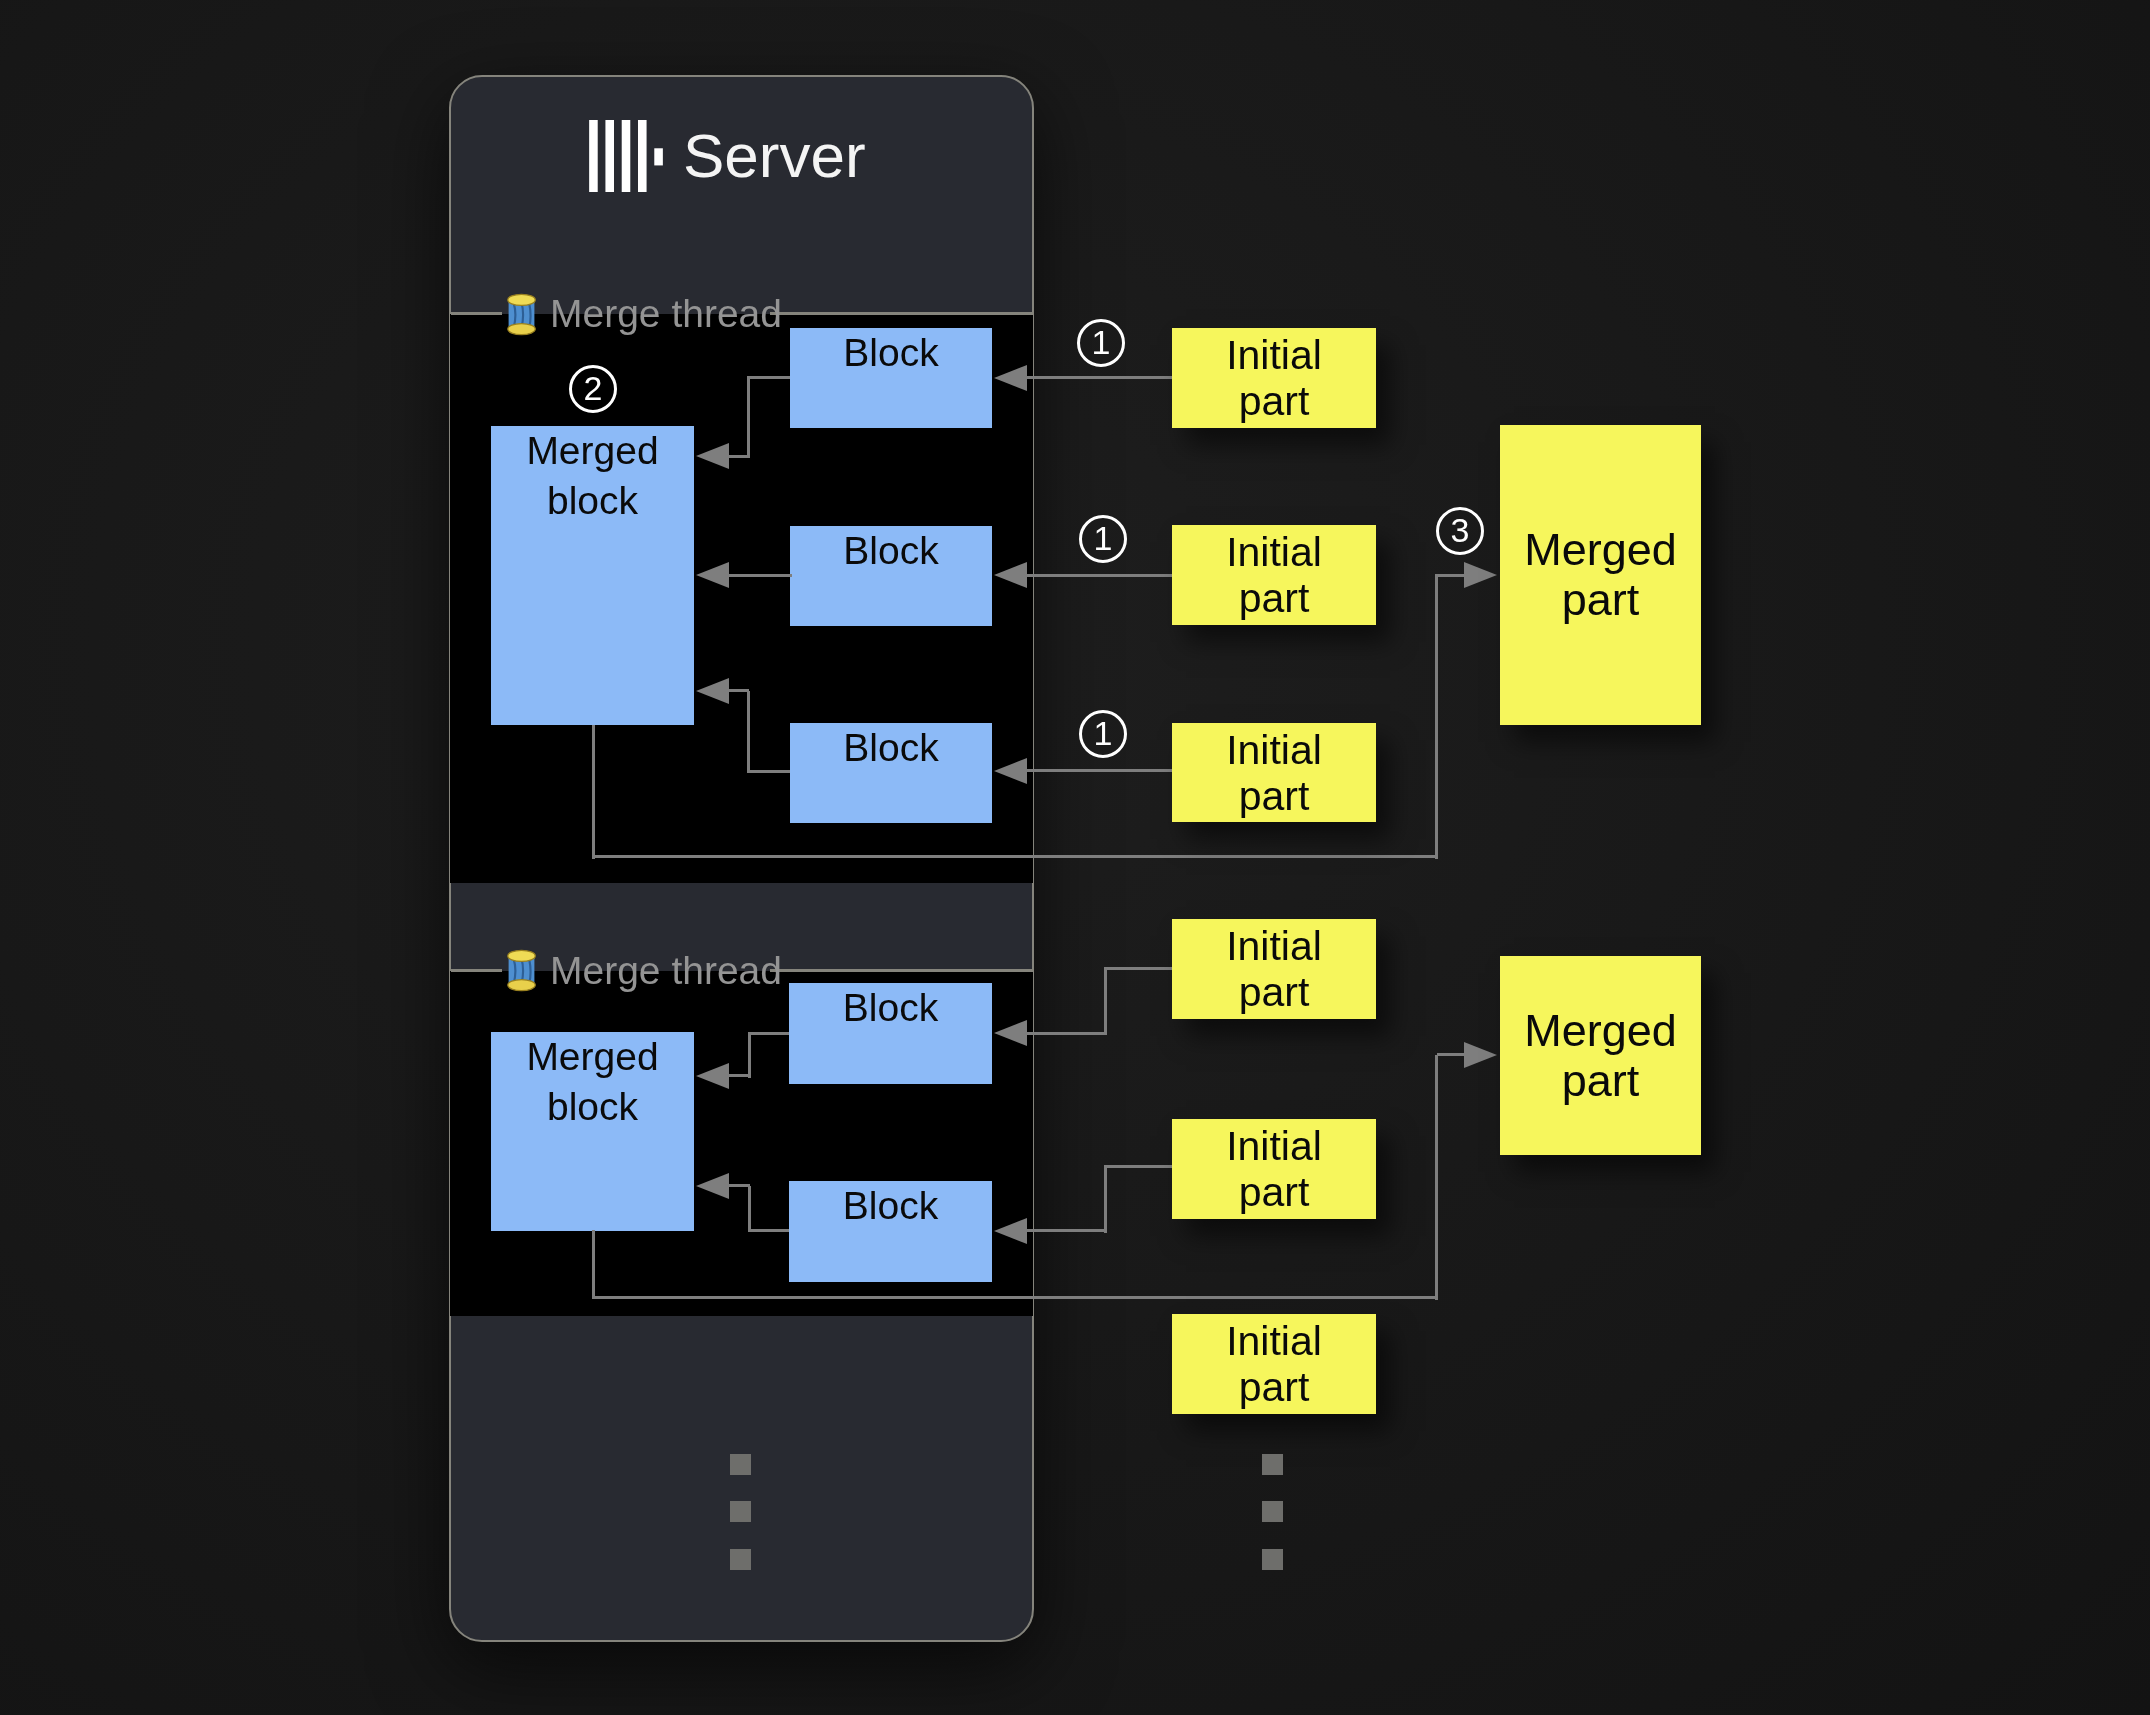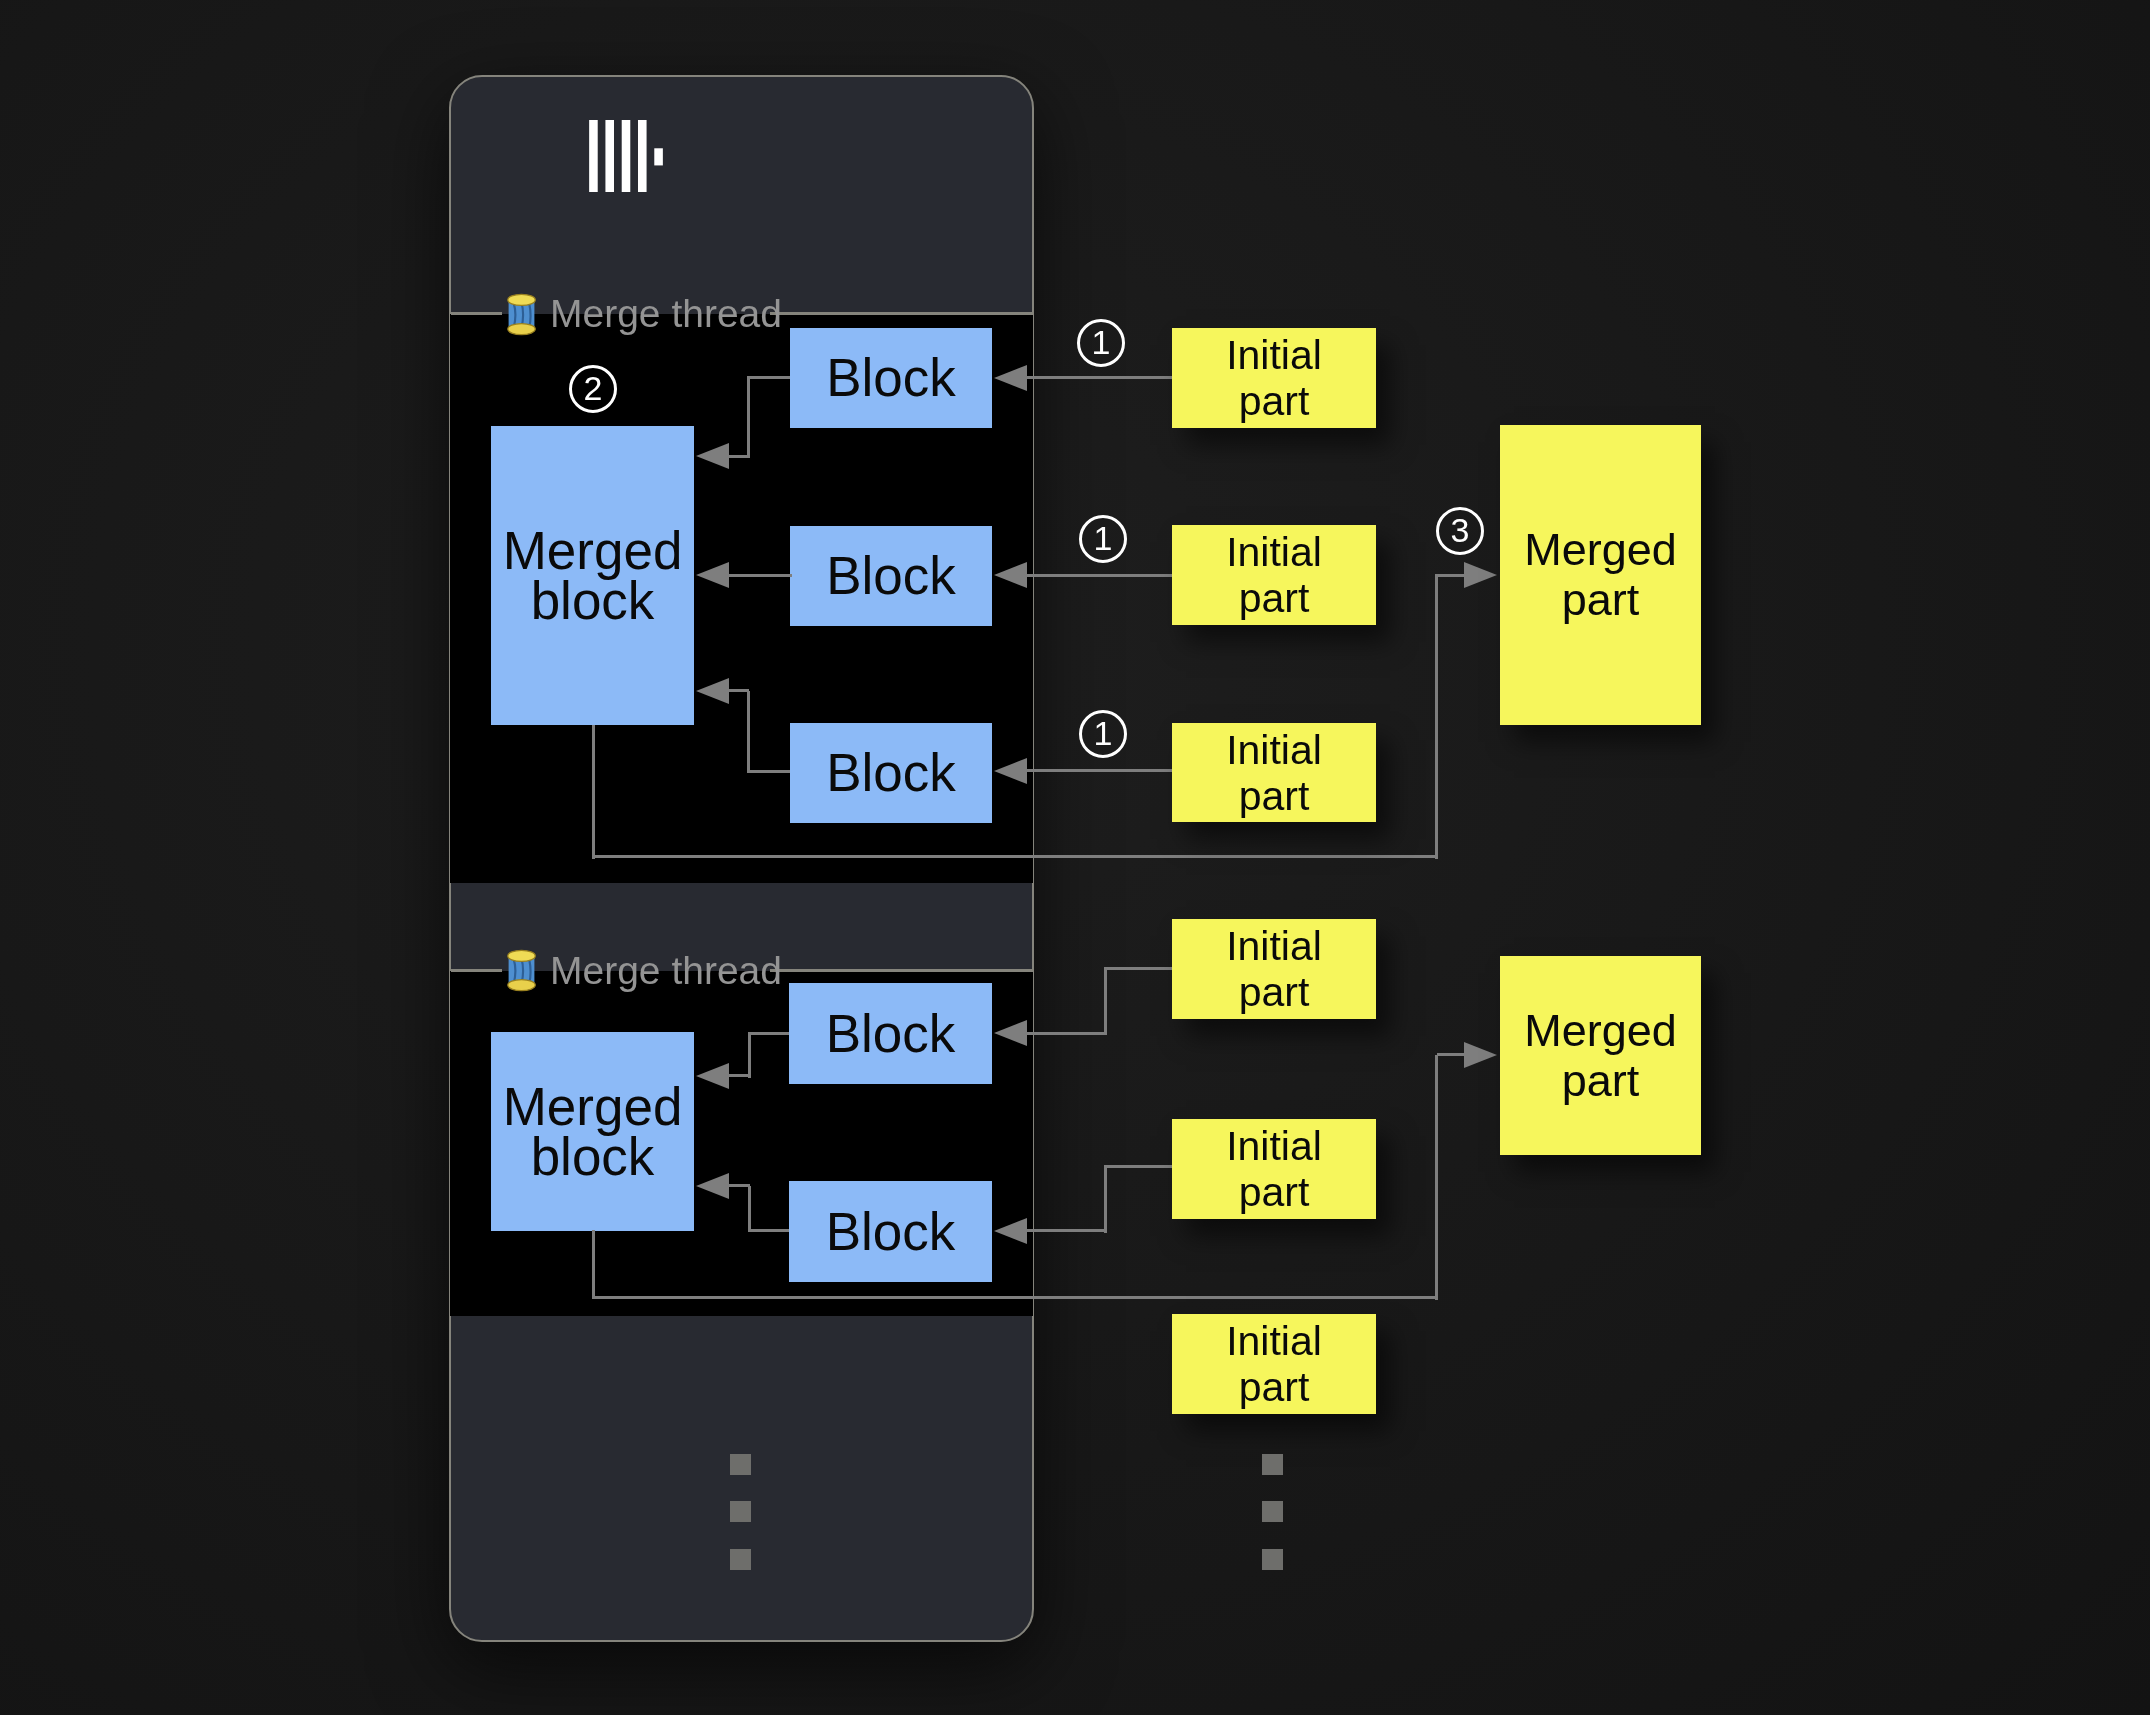--- a/index.html
+++ b/index.html
@@ -14,22 +14,22 @@
          box-shadow:0 24px 77px rgba(0,0,0,0.65);}
   .server-title{left:683px;top:115px;width:274px;height:82px;color:#f4f4f4;
                 font-size:62px;line-height:82px;}
 
   
   .section{background:#000;}
   .sec-line{background:#85847c;height:2.6px;}
   .sec-label{color:#949494;font-size:39px;line-height:45px;white-space:nowrap;}
 
   
-  .bluebox{background:#8cbaf7;color:#0a0a0a;display:flex;align-items:center;justify-content:center;
-           text-align:center;font-size:53px;line-height:50px;}
+  .bluebox{background:#8cbaf7;color:#0a0a0a;display:flex;align-items:flex-start;justify-content:center;
+           text-align:center;font-size:39px;line-height:50px;}
   
   .note{background:#f6f65c;color:#0a0a0a;display:flex;align-items:center;justify-content:flex-start;
         text-align:center;font-size:41px;line-height:46px;
         box-shadow:13.7px 17px 24px rgba(0,0,0,0.55);}
   .note .inner,.bluebox .inner{width:100%;padding:0 24px;}
 
   
   .ln{background:#7e7e7e;}
   .tri-l{width:0;height:0;border-top:13px solid transparent;border-bottom:13px solid transparent;
          border-right:33px solid #7e7e7e;}
@@ -49,20 +49,21 @@
 
   <div class="abs panel"></div>
 
   <svg class="abs" style="left:589px;top:120px;" width="74" height="72" viewBox="0 0 86 84">
     <rect x="0" y="0" width="10" height="84" fill="#ffffff"></rect>
     <rect x="19" y="0" width="10" height="84" fill="#ffffff"></rect>
     <rect x="38" y="0" width="10" height="84" fill="#ffffff"></rect>
     <rect x="57" y="0" width="10" height="84" fill="#ffffff"></rect>
     <rect x="76" y="33" width="10" height="20" fill="#ffffff"></rect>
   </svg>
+  <div class="abs server-title">Server</div>
 
   <div class="abs section" style="left:450px;top:314px;width:583px;height:569px;"></div>
   <div class="abs sec-line" style="left:451px;top:312px;width:51px;"></div>
   <div class="abs sec-line" style="left:770px;top:312px;width:263px;"></div>
 
   <svg class="abs" style="left:505px;top:293px;" width="33" height="43" viewBox="0 0 38 50">
     <rect x="4" y="9" width="30" height="33" fill="#4e8fd0"></rect>
     <path d="M10 12 C 13 22, 12 32, 10 40" stroke="#2d5f96" stroke-width="2.5" fill="none"></path>
     <path d="M19 11 C 22 22, 21 32, 19 41" stroke="#2d5f96" stroke-width="2.5" fill="none"></path>
     <path d="M28 12 C 30 22, 30 32, 28 40" stroke="#2d5f96" stroke-width="2.5" fill="none"></path>

